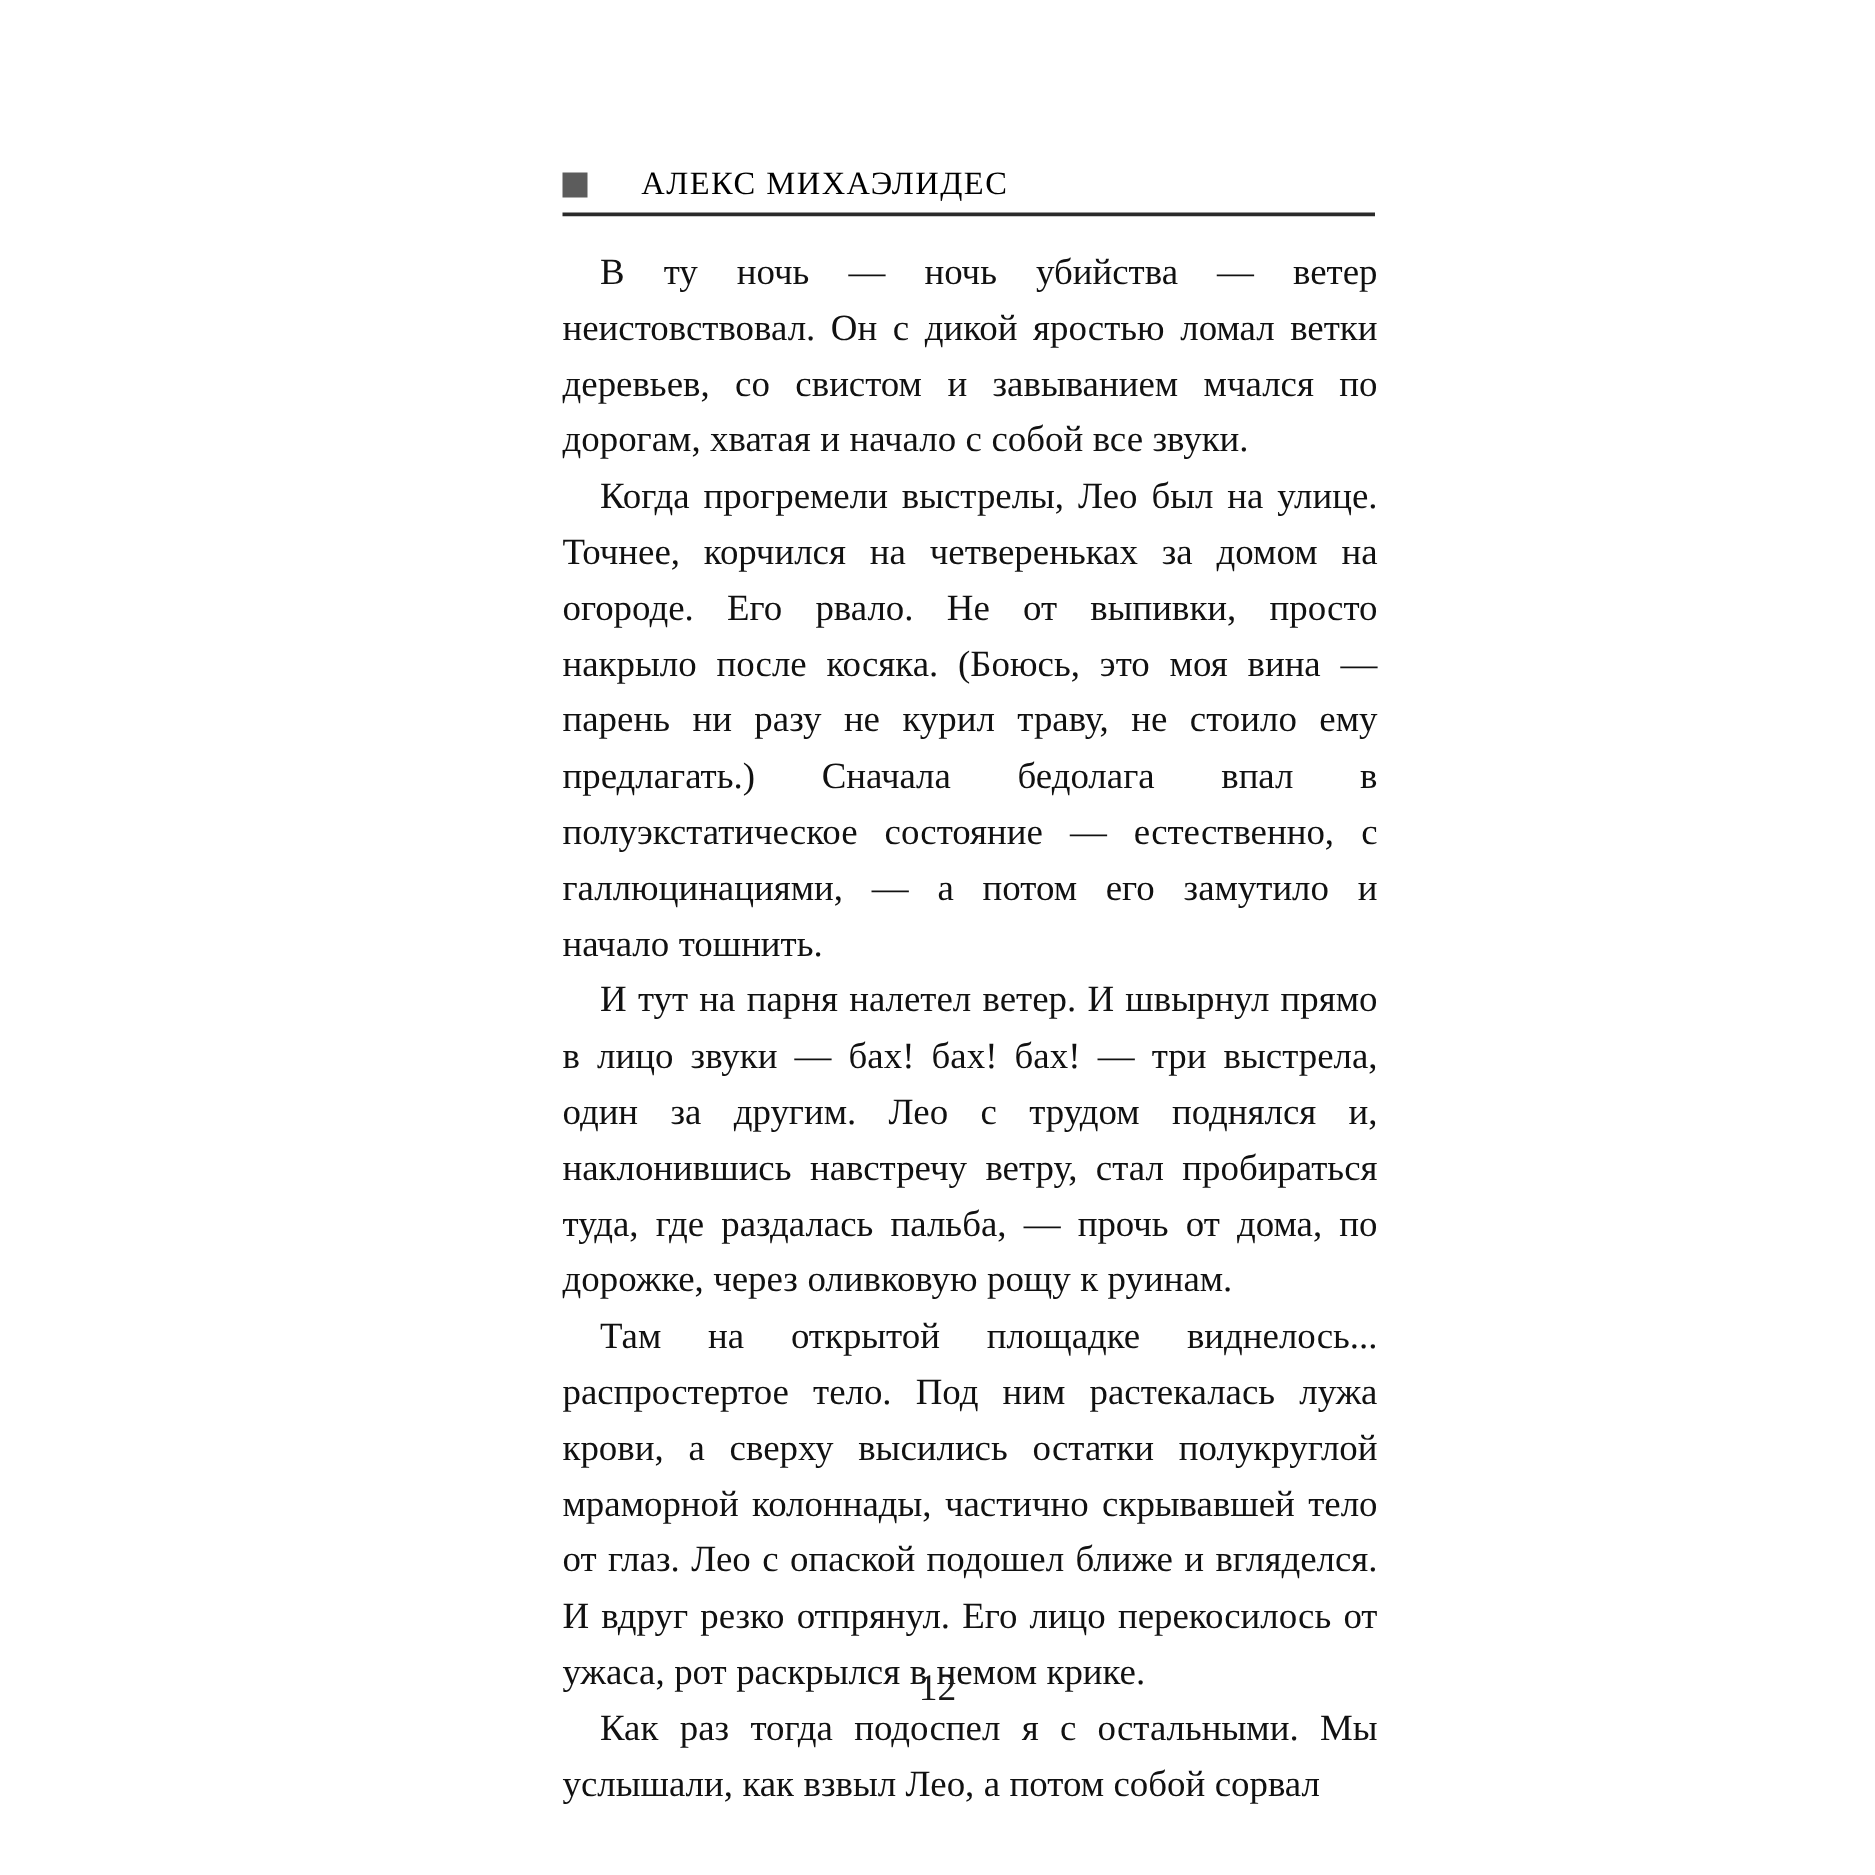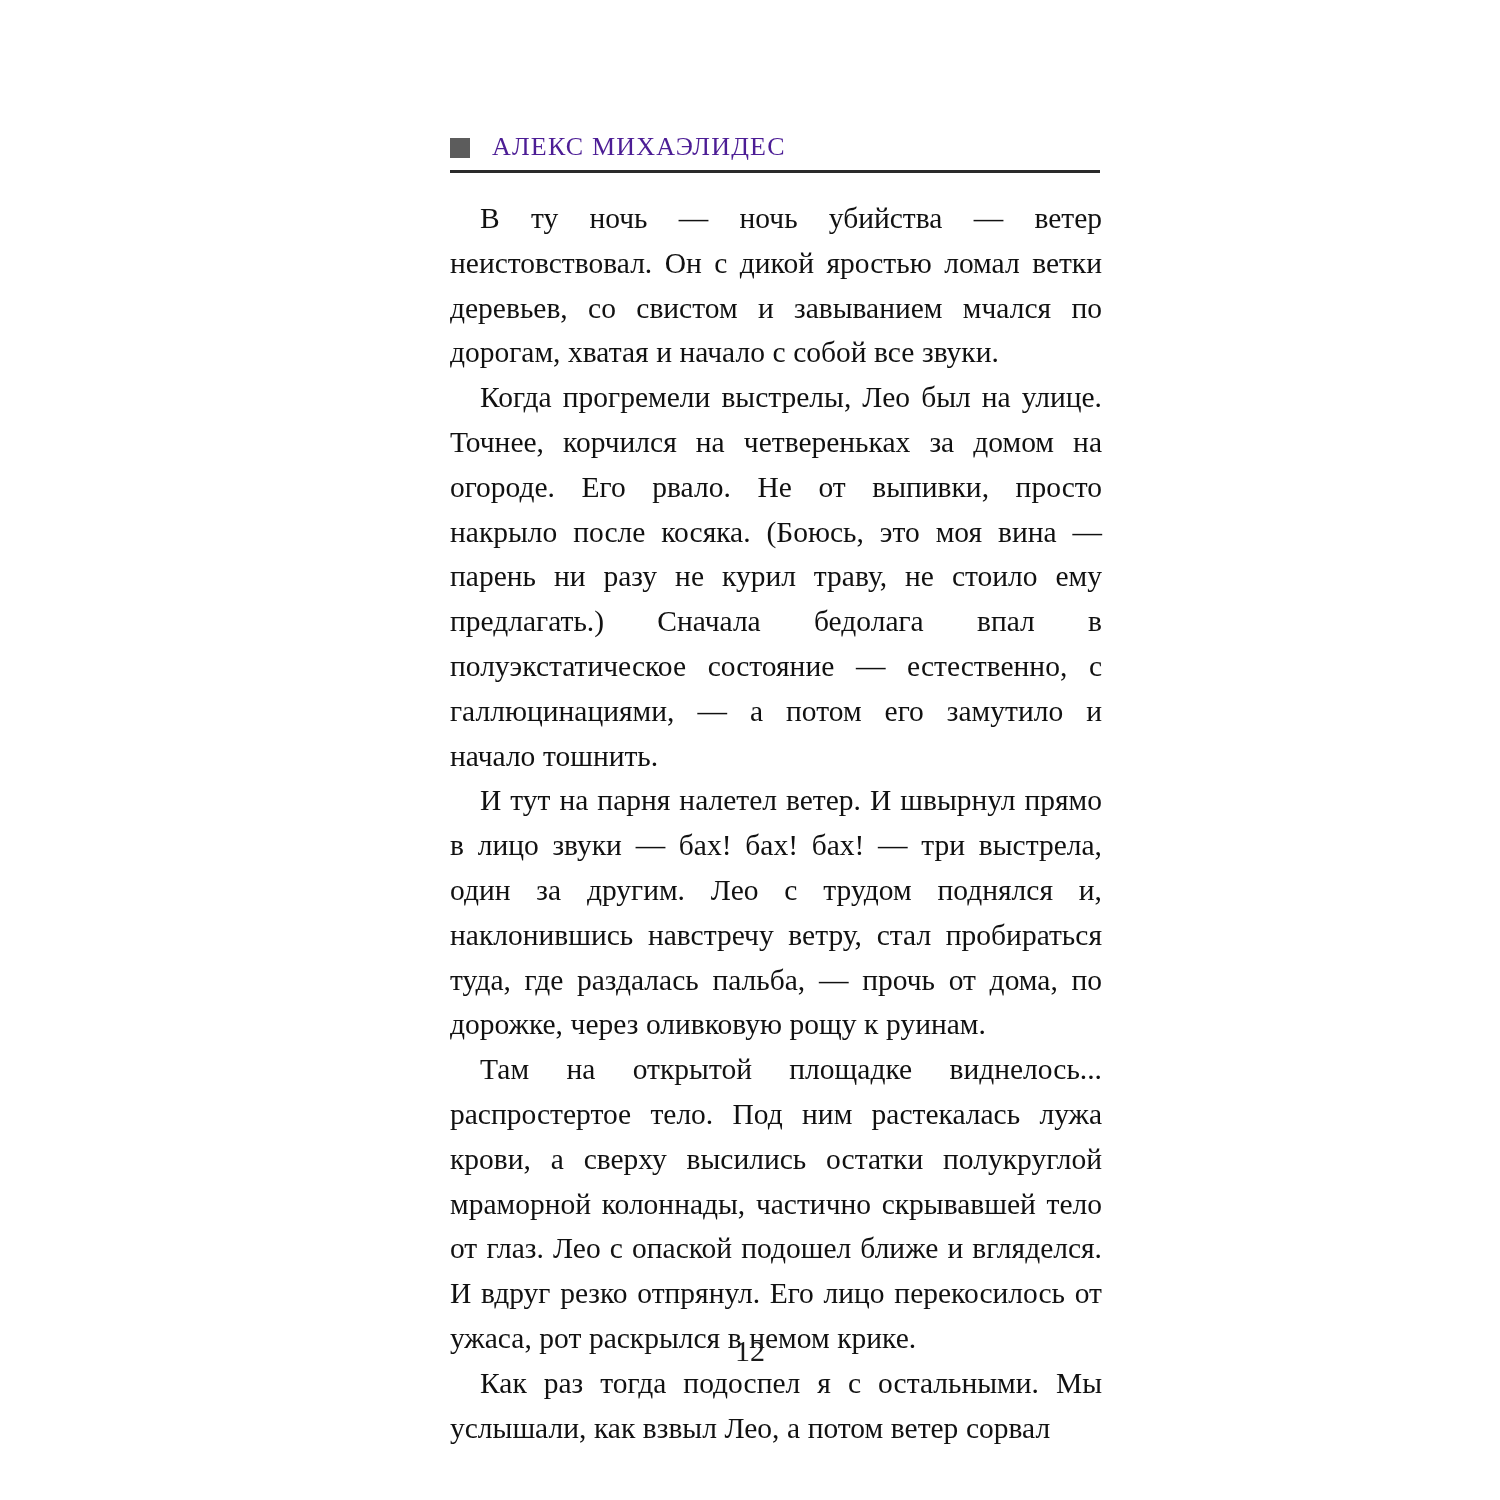--- a/index.html
+++ b/index.html
@@ -34,24 +34,25 @@
     width: 20px;
     height: 20px;
     background: #5c5c5c;
     flex: 0 0 auto;
     margin-top: 2px;
   }
 
   .head-title {
     font-size: 26px;
     letter-spacing: 1.2px;
-    color: #4c1d95;
+    color: #000000;
     white-space: nowrap;
     font-weight: 400;
     line-height: 1;
+    margin-left: 21px;
   }
 
   .head-rule {
     position: absolute;
     left: 450px;
     top: 170px;
     width: 650px;
     height: 3px;
     background: #2a2a2a;
   }
@@ -102,18 +103,18 @@
     <span class="head-square"></span>
     <span class="head-title">АЛЕКС МИХАЭЛИДЕС</span>
   </div>
   <div class="head-rule"></div>
 
   <div class="text-column">
     <p class="para">В ту ночь — ночь убийства — ветер неистовствовал. Он с дикой яростью ломал ветки деревьев, со свистом и завыванием мчался по дорогам, хватая и начало с собой все звуки.</p>
     <p class="para">Когда прогремели выстрелы, Лео был на улице. Точнее, корчился на четвереньках за домом на огороде. Его рвало. Не от выпивки, просто накрыло после косяка. (Боюсь, это моя вина — парень ни разу не курил траву, не стоило ему предлагать.) Сначала бедолага впал в полуэкстатическое состояние — естественно, с галлюцинациями, — а потом его замутило и начало тошнить.</p>
     <p class="para">И тут на парня налетел ветер. И швырнул прямо в лицо звуки — бах! бах! бах! — три выстрела, один за другим. Лео с трудом поднялся и, наклонившись навстречу ветру, стал пробираться туда, где раздалась пальба, — прочь от дома, по дорожке, через оливковую рощу к руинам.</p>
     <p class="para">Там на открытой площадке виднелось... распростертое тело. Под ним растекалась лужа крови, а сверху высились остатки полукруглой мраморной колоннады, частично скрывавшей тело от глаз. Лео с опаской подошел ближе и вгляделся. И вдруг резко отпрянул. Его лицо перекосилось от ужаса, рот раскрылся в немом крике.</p>
-    <p class="para">Как раз тогда подоспел я с остальными. Мы услышали, как взвыл Лео, а потом ветер сорвал</p>
+    <p class="para">Как раз тогда подоспел я с остальными. Мы услышали, как взвыл Лео, а потом собой сорвал</p>
   </div>
 
   <div class="folio">12</div>
 
 </div>
 
 </body></html>

